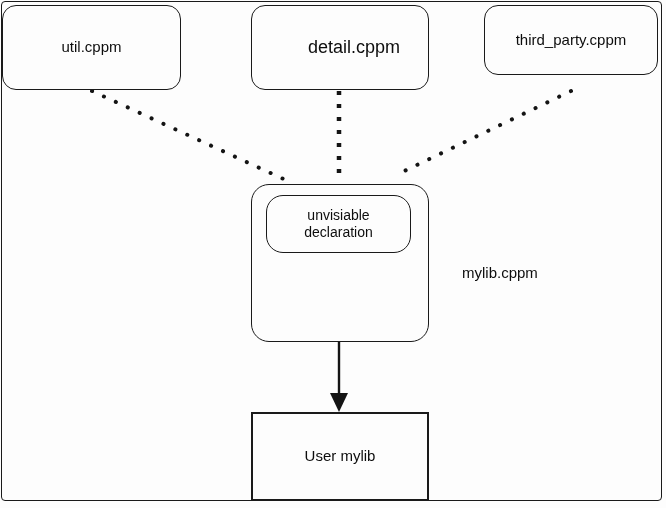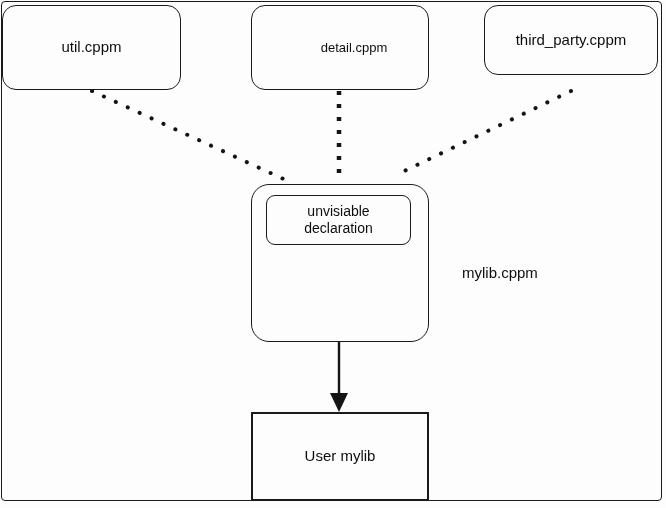--- a/index.html
+++ b/index.html
@@ -56,35 +56,35 @@
     white-space: pre-line;
   }
 
   
   #box-util {
     left: 2px;  top: 5px;  width: 179px; height: 85px;
     font-size: 15px;
   }
   #box-detail {
     left: 251px; top: 5px; width: 178px; height: 85px;
-    font-size: 13px;
+    font-size: 18px;
     padding-left: 28px;
   }
   #box-third {
     left: 484px; top: 5px; width: 174px; height: 70px;
     font-size: 15px;
   }
   #box-mylib {
     left: 251px; top: 184px; width: 178px; height: 158px;
     border-radius: 18px;
     display: block;
   }
   #box-unvisiable {
-    left: 266px; top: 195px; width: 145px; height: 50px;
-    border-radius: 9px;
+    left: 266px; top: 195px; width: 145px; height: 58px;
+    border-radius: 17px;
     font-size: 14px;
   }
   #mylib-exported {
     position: absolute;
     left: 251px;
     top: 279px;
     width: 178px;
     text-align: center;
     font-size: 14px;
     color: #0d0d0d;

